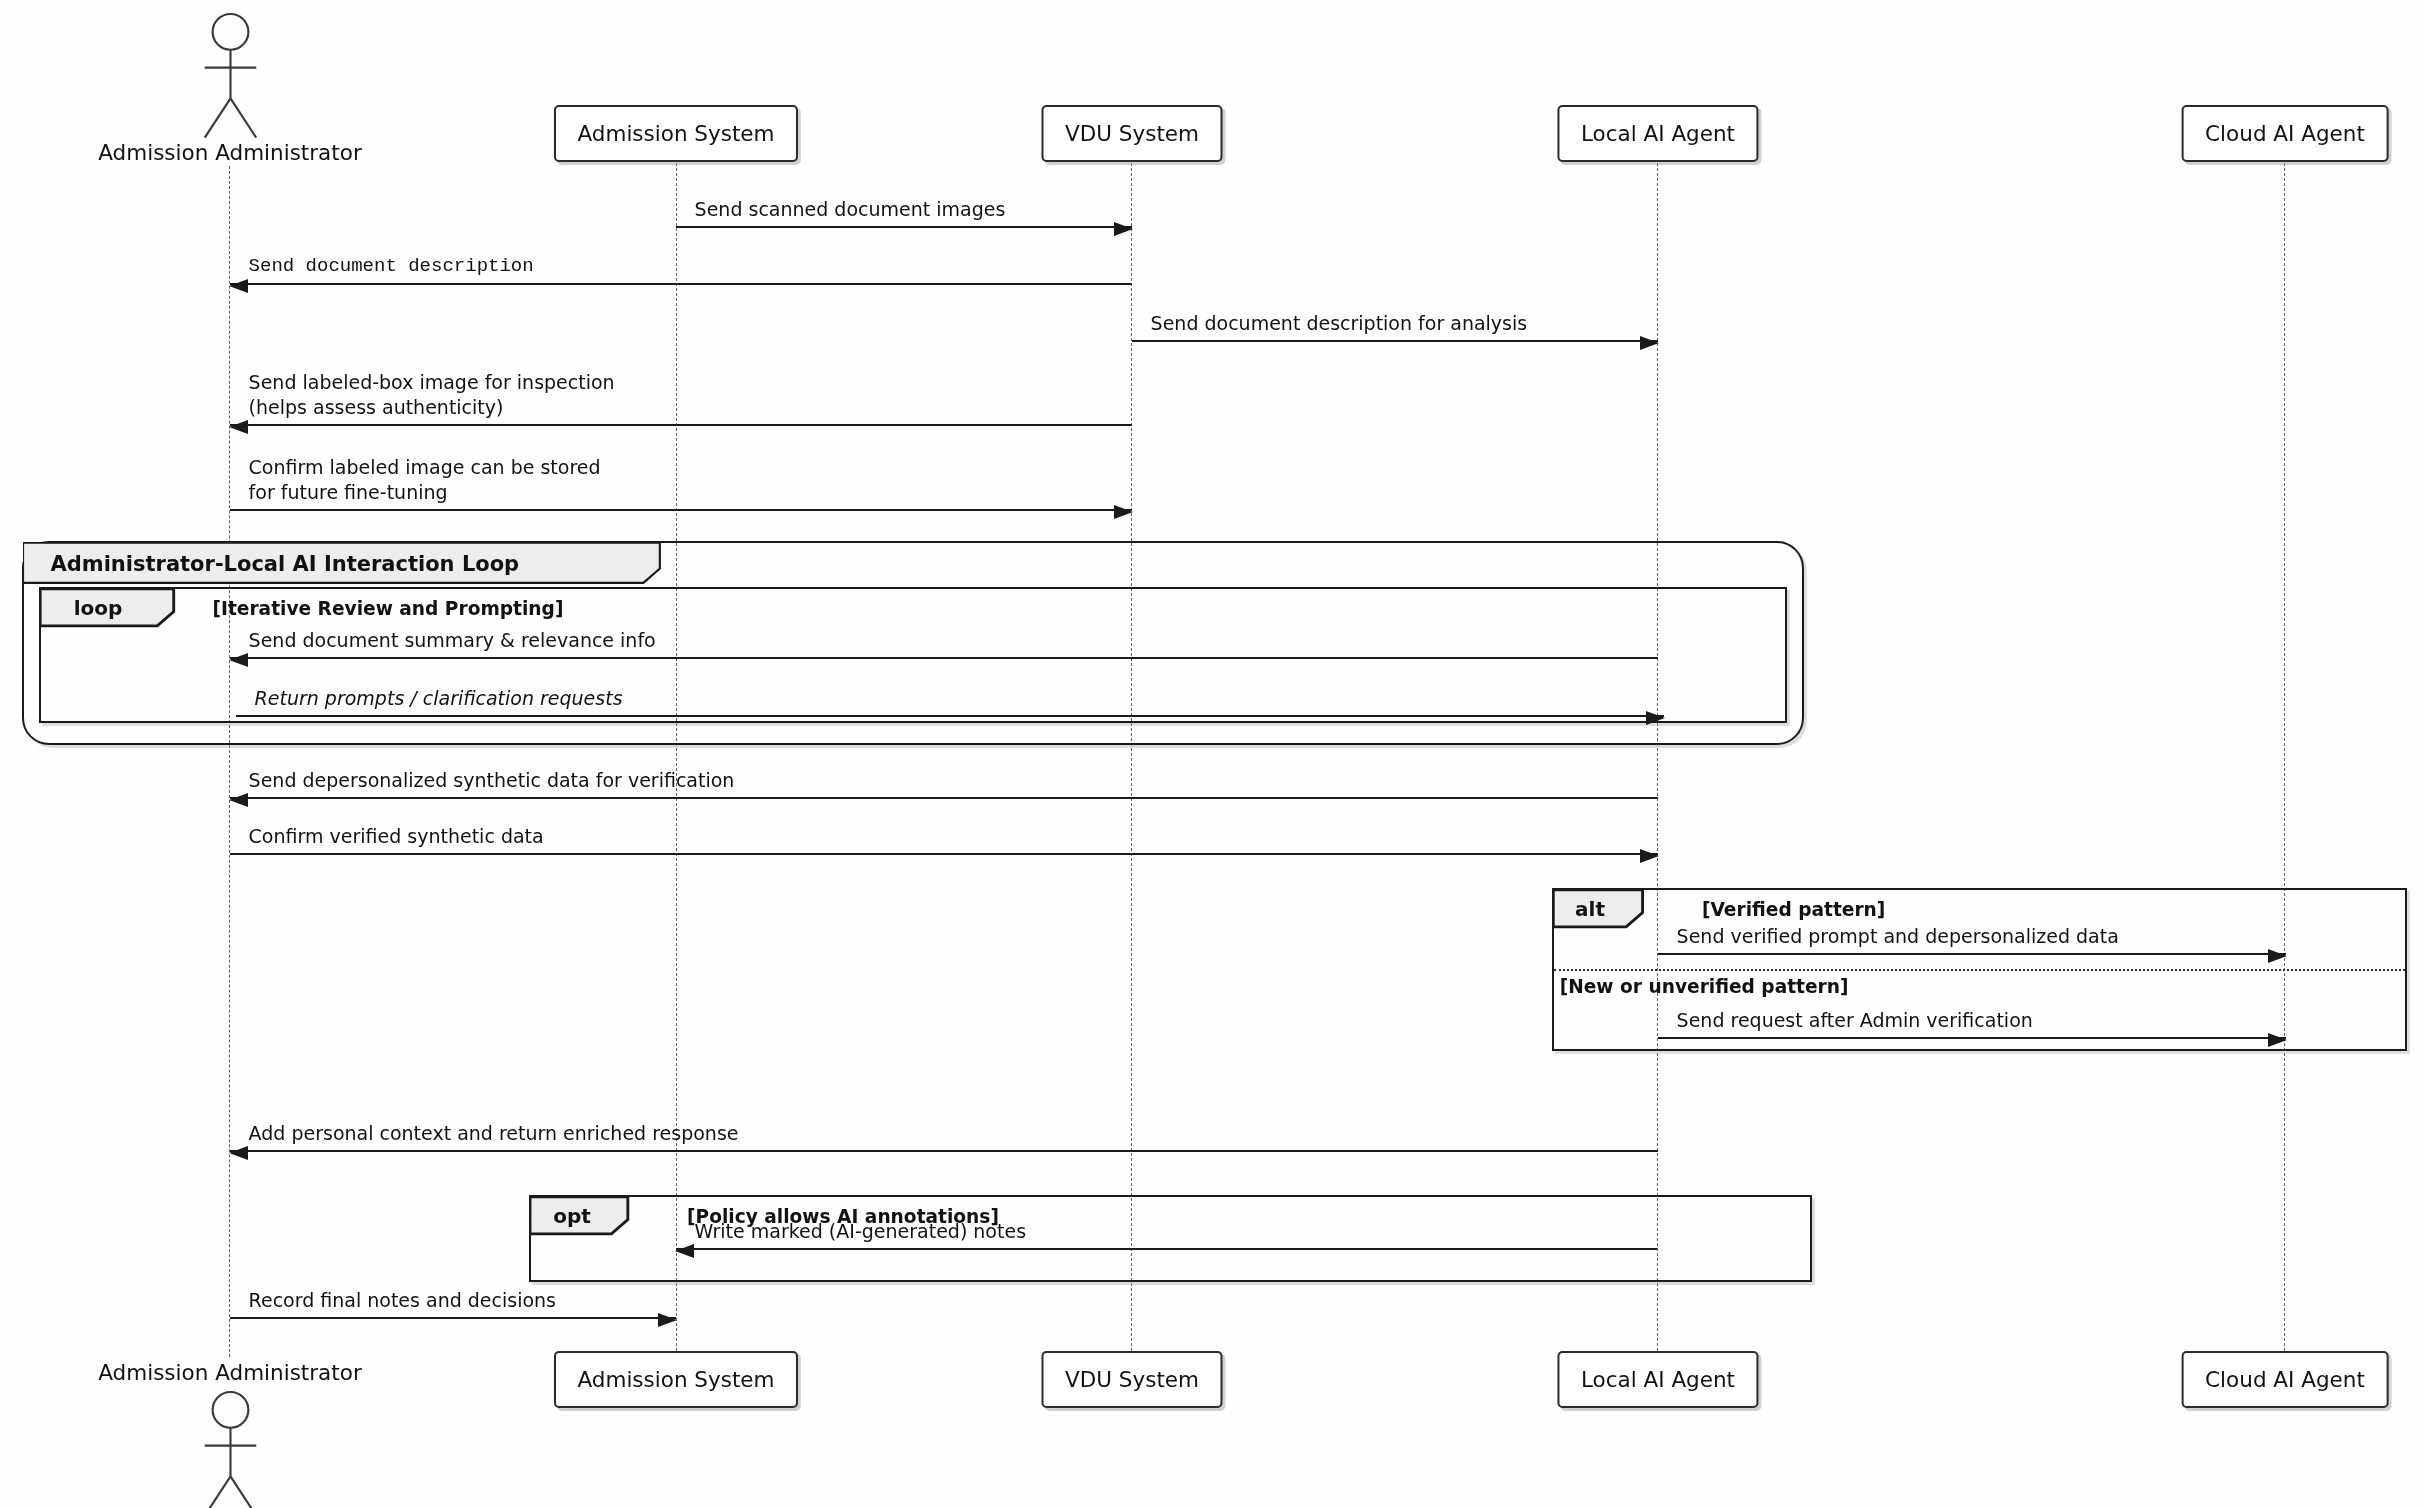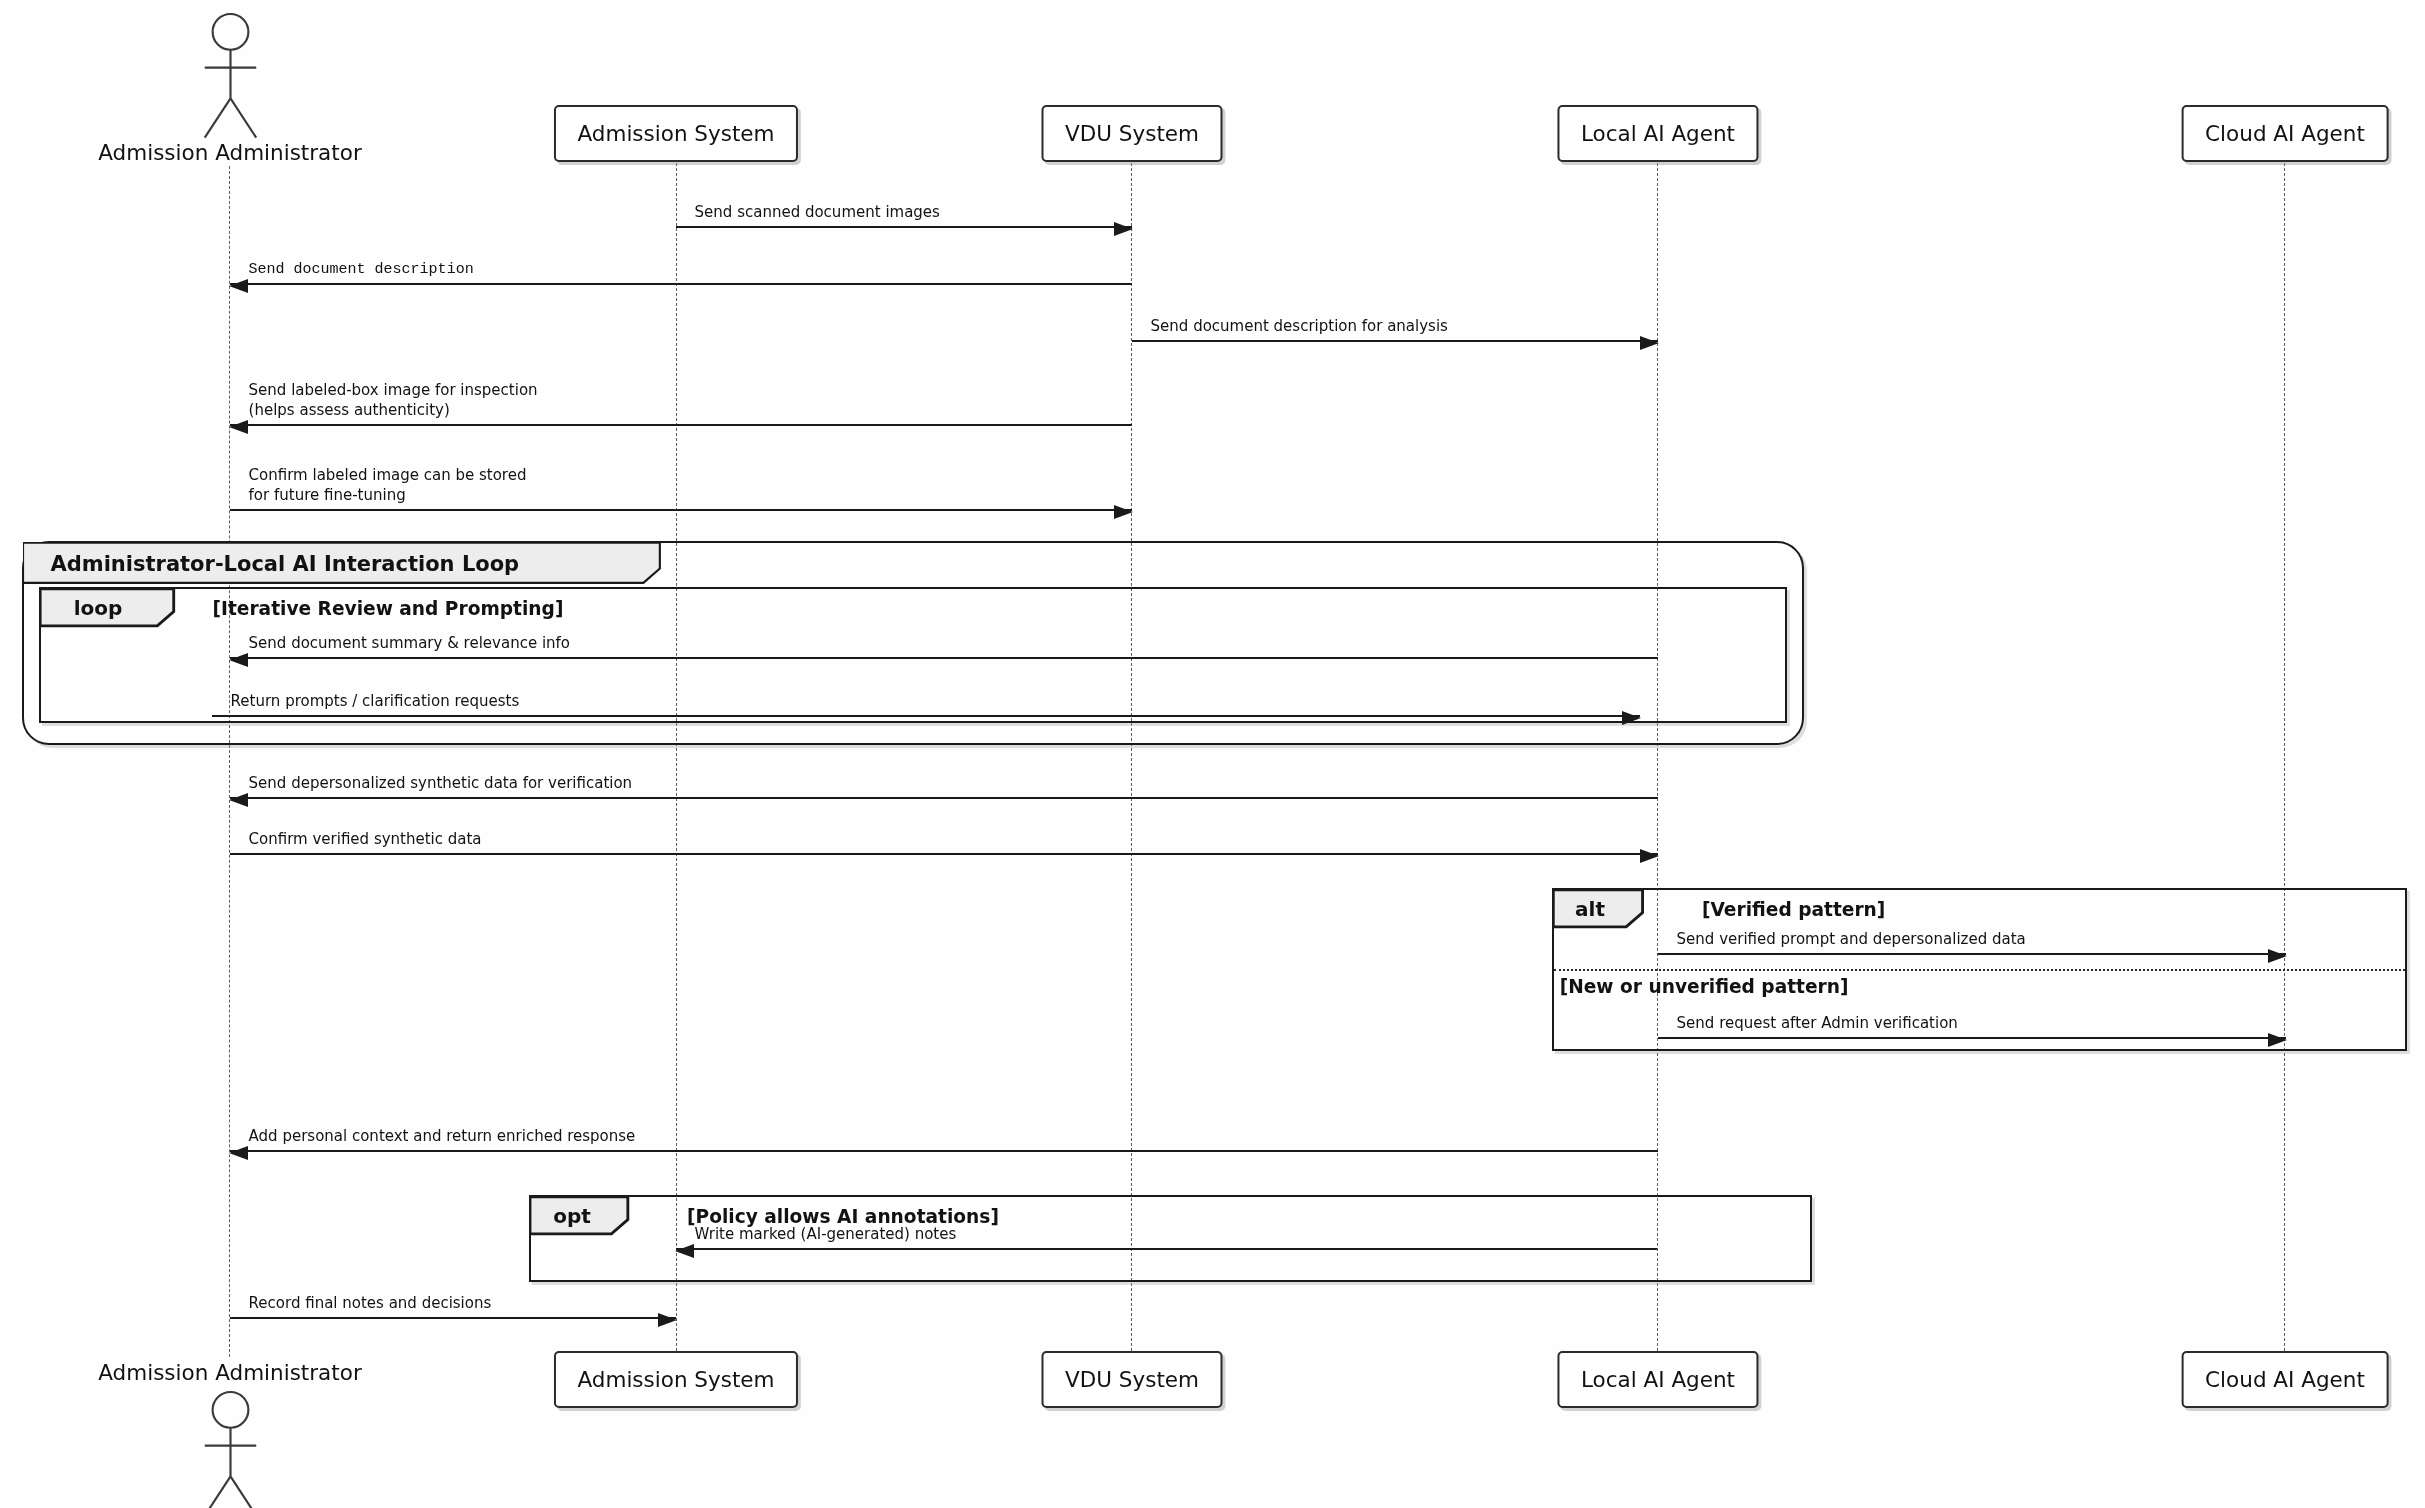--- a/index.html
+++ b/index.html
@@ -18,21 +18,21 @@
   
   .actor-label{position:absolute;transform:translateX(-50%);font-size:21.5px;white-space:nowrap;}
   .actor-svg{position:absolute;}
   
   .msg{position:absolute;}
   .msg .line{position:absolute;left:0;right:0;bottom:0;border-top:2.1px solid #1a1a1a;}
   .msg.dashed .line{border-top-style:dotted;}
   .msg .head{position:absolute;bottom:-7.9px;width:0;height:0;border-top:7.2px solid transparent;border-bottom:7.2px solid transparent;}
   .msg.right .head{right:-1.4px;border-left:19.3px solid #1a1a1a;}
   .msg.left  .head{left:-1.4px;border-right:19.3px solid #1a1a1a;}
-  .msg .lbl{position:absolute;bottom:5.7px;left:18.6px;font-size:15px;line-height:1.32;white-space:nowrap;}
+  .msg .lbl{position:absolute;bottom:5.7px;left:18.6px;font-size:19px;line-height:1.32;white-space:nowrap;}
   
   .frame{position:absolute;border:2.9px solid #1a1a1a;box-shadow:2.9px 2.9px 0 rgba(160,160,160,0.35);}
   .frame.thin{border-width:2.1px;border-radius:27px;}
   .pent{position:absolute;top:-0.7px;left:-0.7px;}
   .op-label{position:absolute;font-weight:bold;font-size:20px;}
   .cond{position:absolute;font-weight:bold;font-size:18.6px;white-space:nowrap;}
   .alt-divider{position:absolute;left:0;right:0;border-top:2.1px dotted #2a2a2a;}
 </style>
 </head>
 <body>
@@ -129,21 +129,21 @@
     <div class="line"></div>
     <div class="head"></div>
   </div>
 
   <div class="msg left" style="left:230px;top:597px;width:1428px;height:62px;">
     <div class="lbl">Send document summary &amp; relevance info</div>
     <div class="line"></div>
     <div class="head"></div>
   </div>
 
-  <div class="msg right" style="left:212px;top:655px;width:1428px;height:62px;">
+  <div class="msg right" style="left:236px;top:655px;width:1428px;height:62px;font-style:italic;">
     <div class="lbl">Return prompts / clarification requests</div>
     <div class="line"></div>
     <div class="head"></div>
   </div>
 
   <div class="msg left" style="left:230px;top:737px;width:1428px;height:62px;">
     <div class="lbl">Send depersonalized synthetic data for verification</div>
     <div class="line"></div>
     <div class="head"></div>
   </div>

